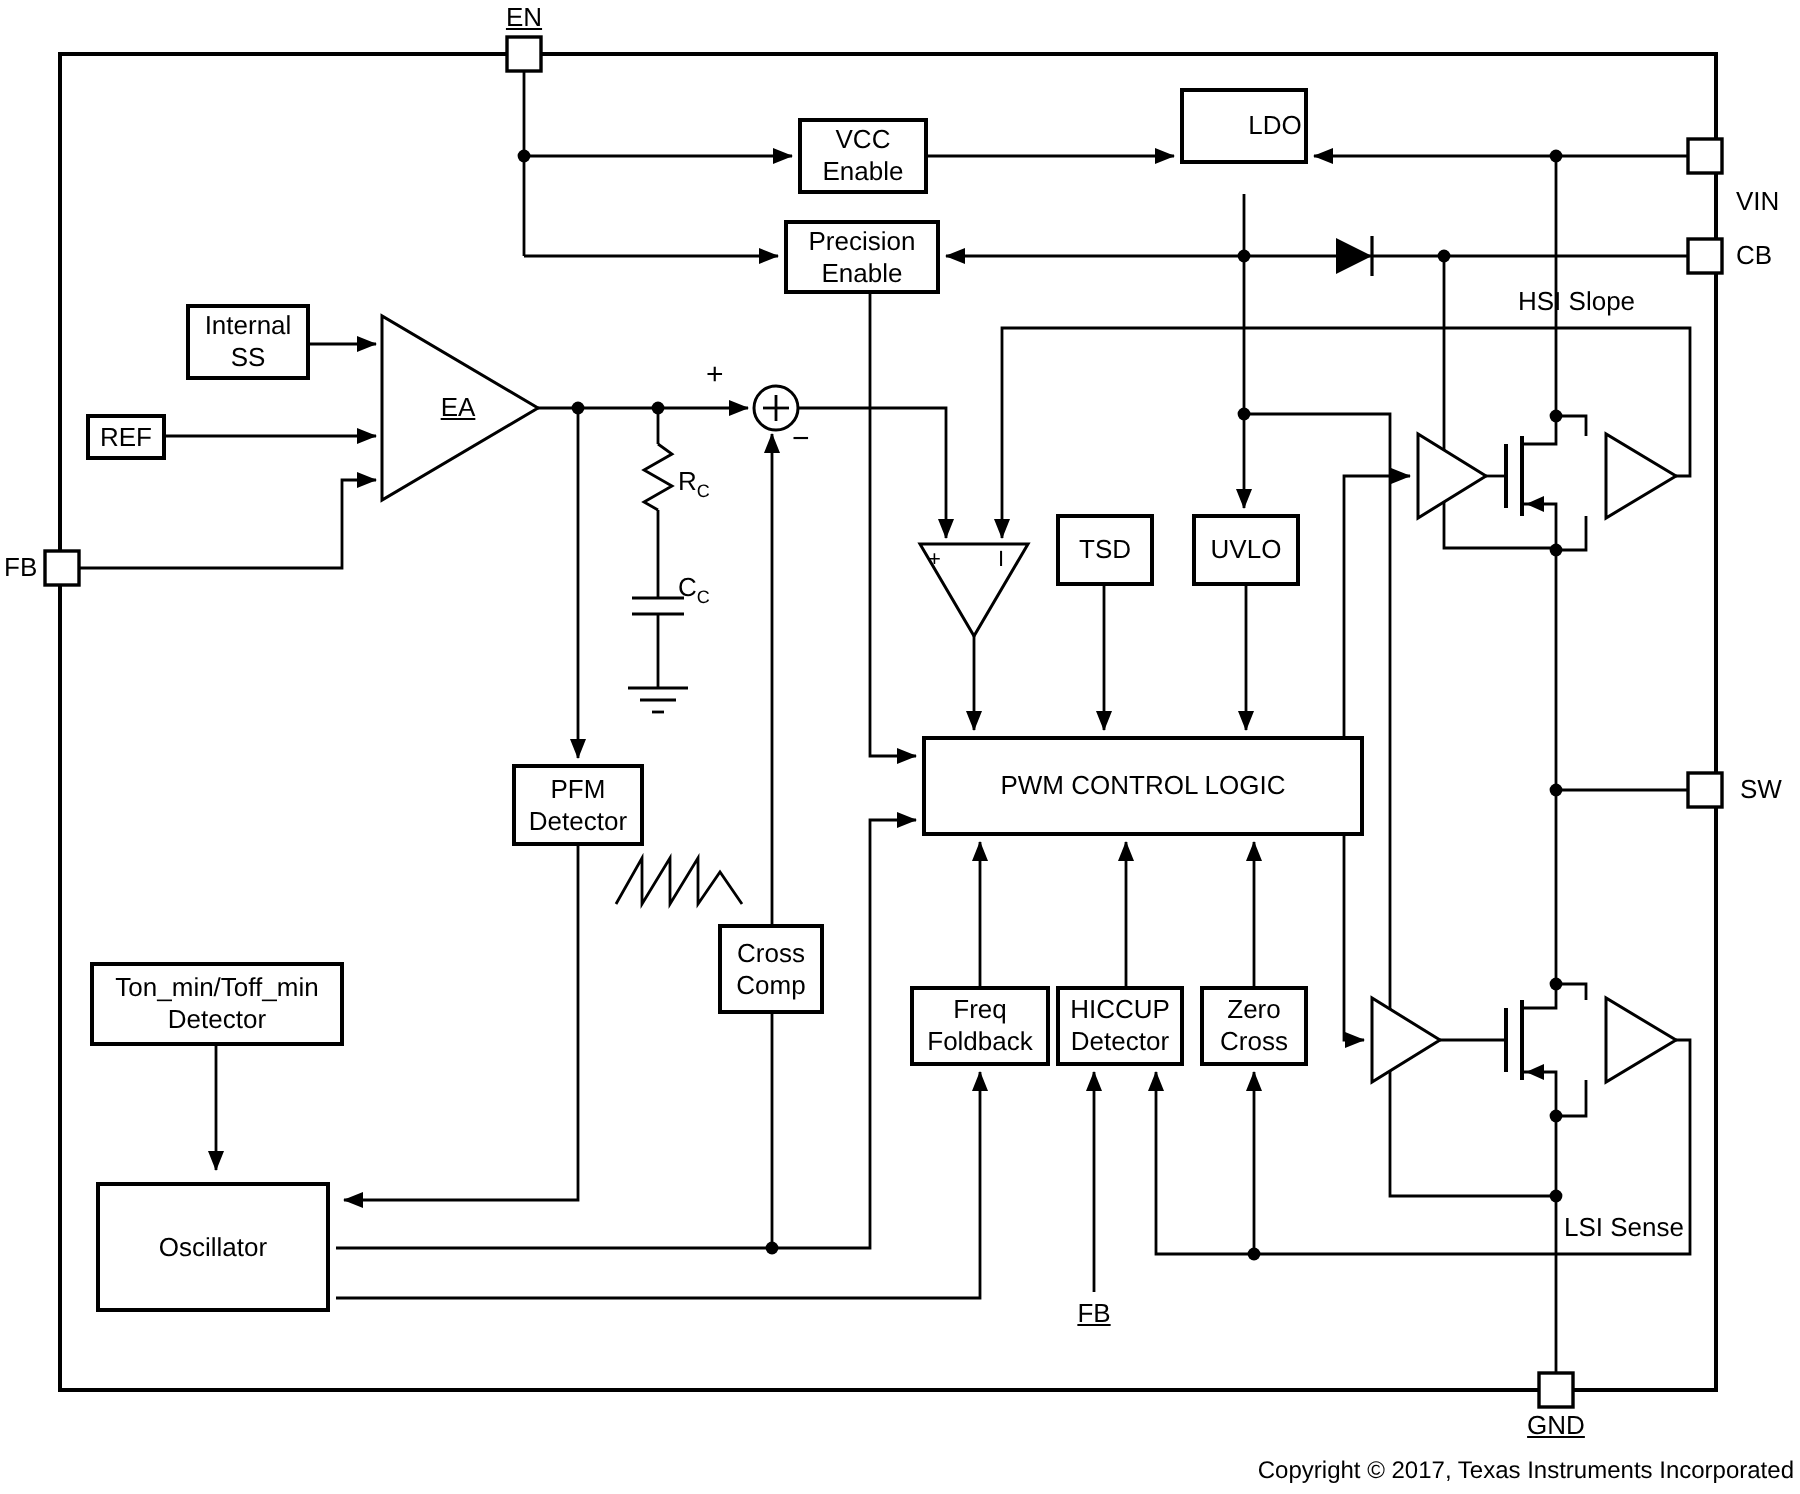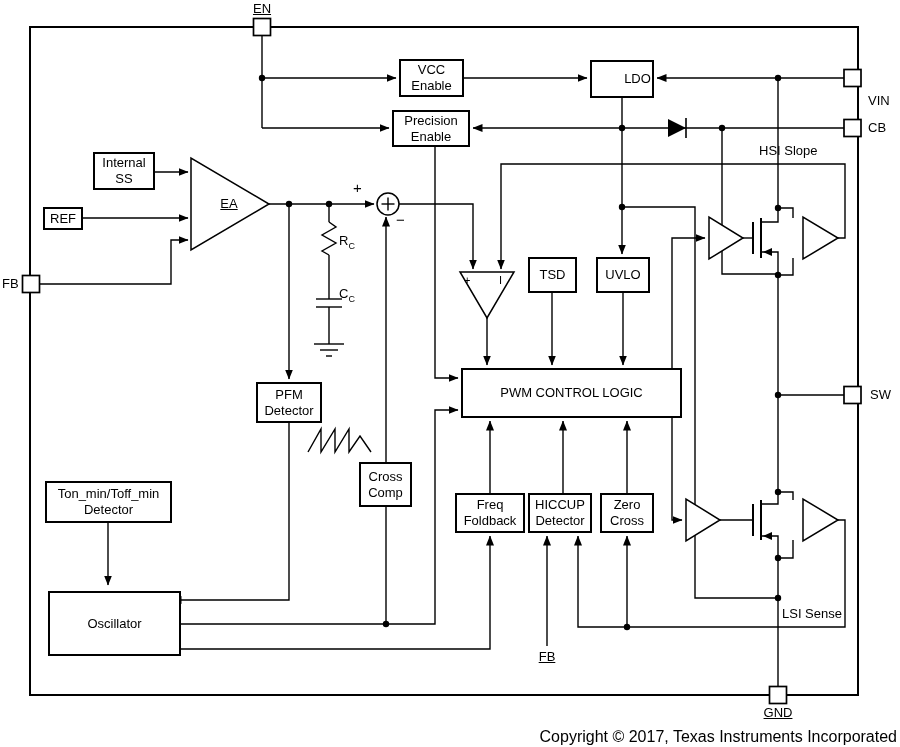--- a/index.html
+++ b/index.html
@@ -12,21 +12,21 @@
   .block {
     position:absolute; box-sizing:border-box; border:2px solid var(--line);
     background:var(--bg); display:flex; align-items:center; justify-content:center;
     text-align:center; font-size:13px; line-height:16px; white-space:pre-line;
   }
   .lbl { position:absolute; font-size:13px; line-height:14px; white-space:pre; }
   .lbl.center { text-align:center;text-decoration:underline; }
   .sign { font-size:15px; line-height:15px; }
   .tiny { font-size:11px; line-height:11px; }
   sub { font-size:9px; }
-  #copyright { position:absolute; font-size:16px; }
+  #copyright { position:absolute; font-size:12px; }
 </style>
 </head>
 <body>
 
 <div id="stage">
 
 <svg id="wires" width="900" height="747" viewBox="0 0 900 747">
   <defs>
     <marker id="arr" viewBox="0 0 10 8" refX="9.5" refY="4" markerWidth="10" markerHeight="8" orient="auto" markerUnits="userSpaceOnUse">
       <path d="M0,0 L10,4 L0,8 z" fill="#000"></path>
@@ -153,42 +153,42 @@
     <rect x="844" y="69.5" width="17" height="17"></rect>
     <rect x="844" y="119.5" width="17" height="17"></rect>
     <rect x="844" y="386.5" width="17" height="17"></rect>
     <rect x="769.5" y="686.5" width="17" height="17"></rect>
     <rect x="22.5" y="275.5" width="17" height="17"></rect>
   </g>
 </svg>
 
 <div class="block" style="left:399px; top:59px; width:65px; height:38px;">VCC
 Enable</div>
-<div class="block" style="left:590px; top:60px; width:64px; height:38px;padding-left:31px;">LDO</div>
+<div class="block" style="left:590px; top:44px; width:64px; height:38px;padding-left:31px;">LDO</div>
 <div class="block" style="left:392px; top:110px; width:78px; height:37px;">Precision
 Enable</div>
 <div class="block" style="left:93px; top:152px; width:62px; height:38px;">Internal
 SS</div>
 <div class="block" style="left:43px; top:207px; width:40px; height:23px;">REF</div>
 <div class="block" style="left:256px; top:382px; width:66px; height:41px;">PFM
 Detector</div>
 <div class="block" style="left:528px; top:257px; width:49px; height:36px;">TSD</div>
 <div class="block" style="left:596px; top:257px; width:54px; height:36px;">UVLO</div>
 <div class="block" style="left:461px; top:368px; width:221px; height:50px;text-align:center;">PWM CONTROL LOGIC</div>
 <div class="block" style="left:359px; top:462px; width:53px; height:45px;">Cross
 Comp</div>
 <div class="block" style="left:455px; top:493px; width:70px; height:40px;">Freq
 Foldback</div>
 <div class="block" style="left:528px; top:493px; width:64px; height:40px;">HICCUP
 Detector</div>
 <div class="block" style="left:600px; top:493px; width:54px; height:40px;">Zero
 Cross</div>
 <div class="block" style="left:45px; top:481px; width:127px; height:42px;">Ton_min/Toff_min
 Detector</div>
-<div class="block" style="left:48px; top:591px; width:133px; height:65px;">Oscillator</div>
+<div class="block" style="left:48px; top:591px; width:117px; height:65px;">Oscillator</div>
 
 <div class="lbl center" style="left:246px; top:2px; width:32px;">EN</div>
 <div class="lbl" style="left:868px; top:71px;margin-top:23px;">VIN</div>
 <div class="lbl" style="left:868px; top:121px;">CB</div>
 <div class="lbl" style="left:870px; top:388px;">SW</div>
 <div class="lbl center" style="left:754px; top:706px; width:48px;">GND</div>
 <div class="lbl" style="left:2px; top:277px;">FB</div>
 <div class="lbl center" style="left:207px; top:197px; width:44px;">EA</div>
 <div class="lbl" style="left:759px; top:144px;">HSI Slope</div>
 <div class="lbl" style="left:782px; top:607px;">LSI Sense</div>

